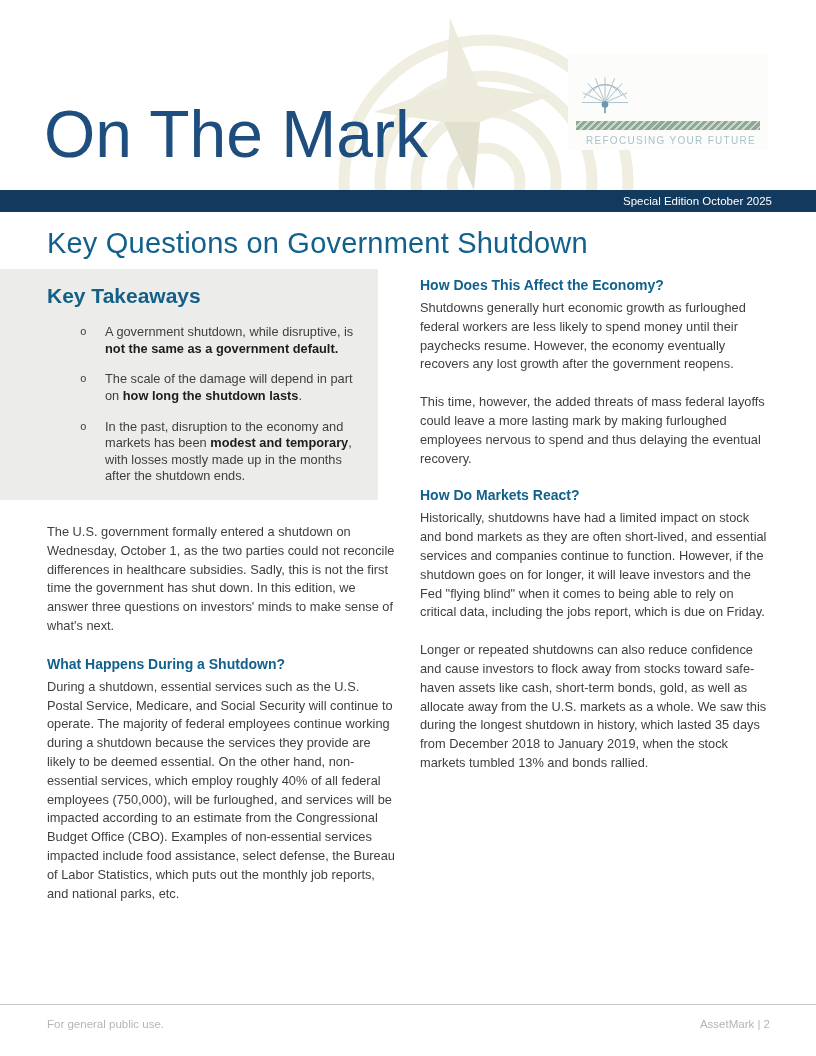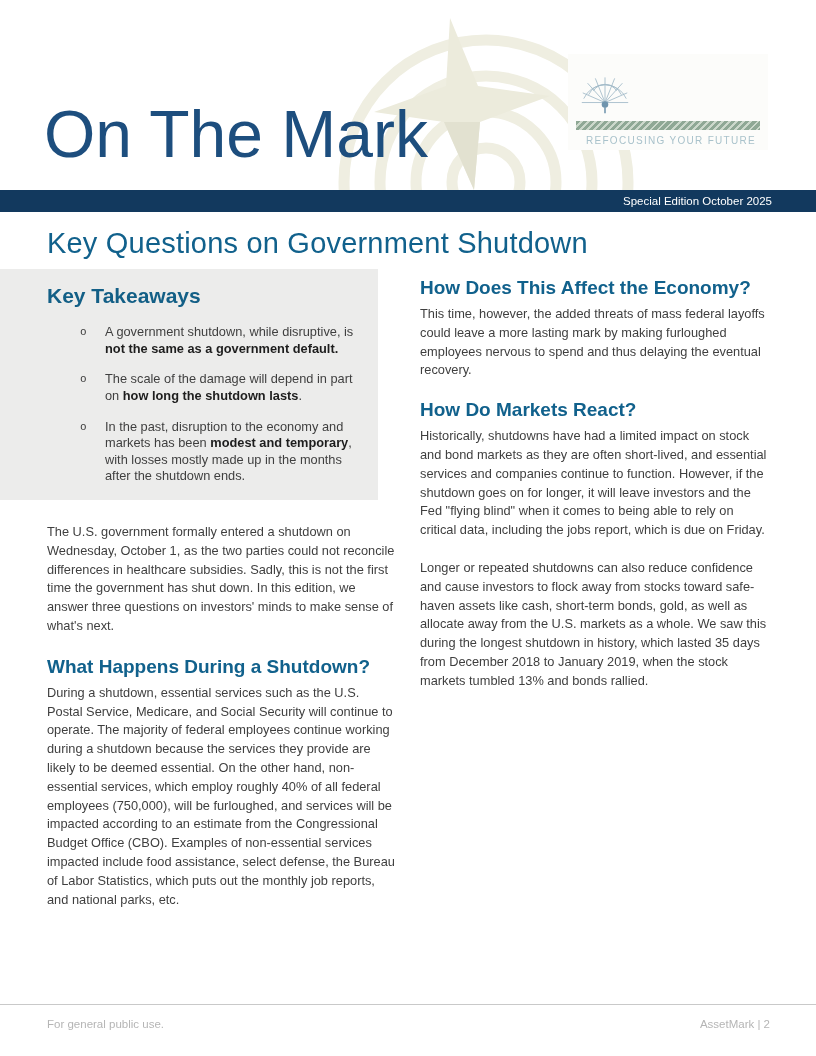--- a/index.html
+++ b/index.html
@@ -72,21 +72,21 @@
   .bold-seg { font-weight:bold; color:#1d1d1d; }
 
   .para {
     font-size:12.8px; line-height:1.47; color:#3f3f3f;
     margin:0 0 19px 0;
   }
   .col-left .para { width:350px; margin-left:47px; }
   .col-left .intro { margin-top:23px; margin-bottom:0; }
 
   .section-heading {
-    font-size:19px; font-weight:bold; color:#11618c; margin:0;
+    font-size:14px; font-weight:bold; color:#11618c; margin:0;
   }
   .col-left .section-heading { margin:20px 0 6px 47px; }
   .col-right .section-heading { margin:8px 0 6px 0; }
   .col-right .section-heading.second { margin-top:14px; }
   .col-right .para { width:352px; }
 
   
   .footer { position:absolute; left:0; right:0; top:1004px; }
   .footer-divider { border:none; border-top:1px solid #c9c9c9; margin:0; }
   .footer-row {
@@ -172,20 +172,21 @@
 
       <p class="para intro">The U.S. government formally entered a shutdown on Wednesday, October 1, as the two parties could not reconcile differences in healthcare subsidies. Sadly, this is not the first time the government has shut down. In this edition, we answer three questions on investors' minds to make sense of what's next.</p>
 
       <h3 class="section-heading">What Happens During a Shutdown?</h3>
       <p class="para">During a shutdown, essential services such as the U.S. Postal Service, Medicare, and Social Security will continue to operate. The majority of federal employees continue working during a shutdown because the services they provide are likely to be deemed essential. On the other hand, non-essential services, which employ roughly 40% of all federal employees (750,000), will be furloughed, and services will be impacted according to an estimate from the Congressional Budget Office (CBO). Examples of non-essential services impacted include food assistance, select defense, the Bureau of Labor Statistics, which puts out the monthly job reports, and national parks, etc.</p>
     </div>
 
     <div class="col-right">
 
       <h3 class="section-heading">How Does This Affect the Economy?</h3>
+      <p class="para">Shutdowns generally hurt economic growth as furloughed federal workers are less likely to spend money until their paychecks resume. However, the economy eventually recovers any lost growth after the government reopens.</p>
       <p class="para">This time, however, the added threats of mass federal layoffs could leave a more lasting mark by making furloughed employees nervous to spend and thus delaying the eventual recovery.</p>
 
       <h3 class="section-heading second">How Do Markets React?</h3>
       <p class="para">Historically, shutdowns have had a limited impact on stock and bond markets as they are often short-lived, and essential services and companies continue to function. However, if the shutdown goes on for longer, it will leave investors and the Fed "flying blind" when it comes to being able to rely on critical data, including the jobs report, which is due on Friday.</p>
       <p class="para">Longer or repeated shutdowns can also reduce confidence and cause investors to flock away from stocks toward safe-haven assets like cash, short-term bonds, gold, as well as allocate away from the U.S. markets as a whole. We saw this during the longest shutdown in history, which lasted 35 days from December 2018 to January 2019, when the stock markets tumbled 13% and bonds rallied.</p>
     </div>
   </div>
 
   <div class="footer">
     <hr class="footer-divider">

